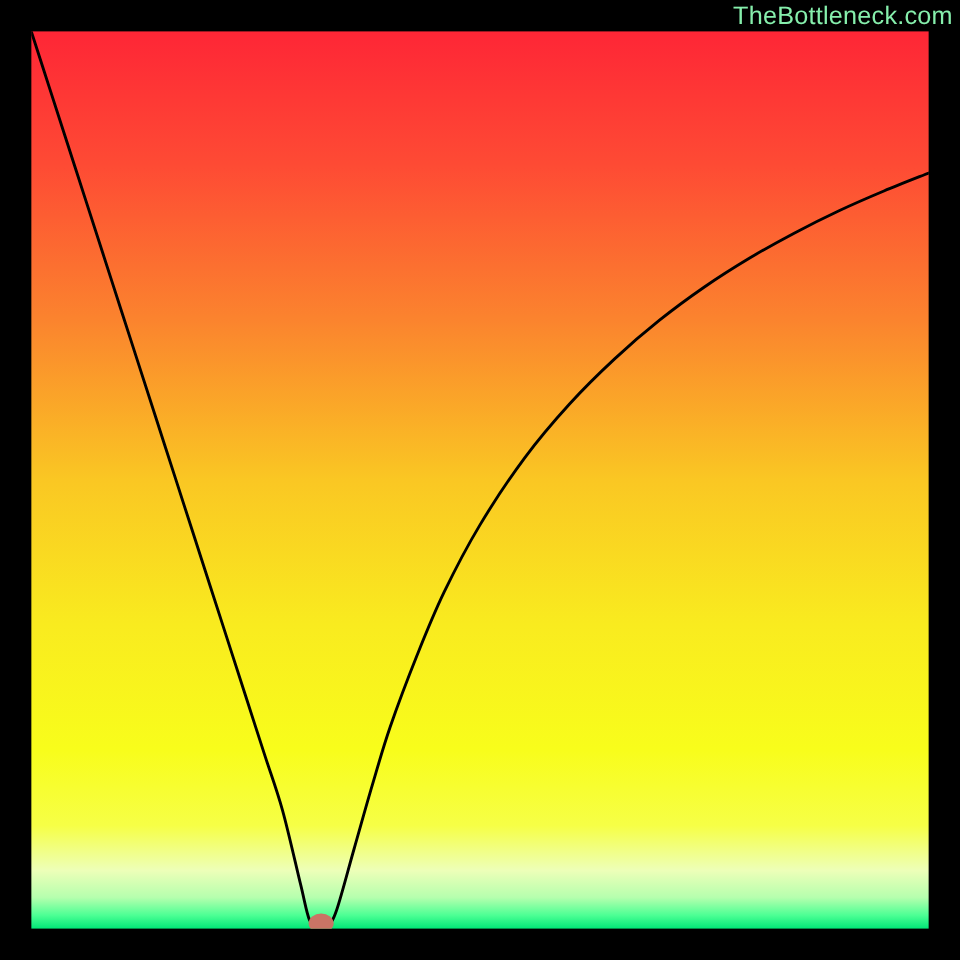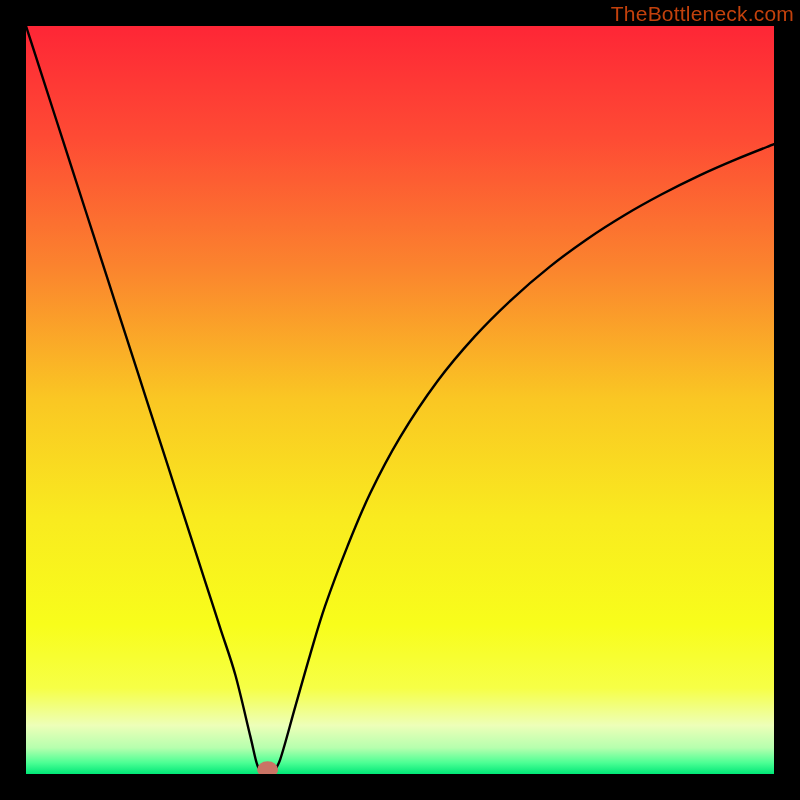--- a/index.html
+++ b/index.html
@@ -23,21 +23,21 @@
     position: absolute;
     left: 0;
     top: 0;
     width: 748px;
     height: 748px;
   }
   .watermark {
     position: absolute;
     top: 2px;
     right: 6px;
-    color: #c2410c;
+    color: #86efac;
     font-size: 21px;
     font-weight: 400;
     letter-spacing: 0.2px;
   }
   svg {
     display: block;
   }
 </style>
 </head>
 <body>

